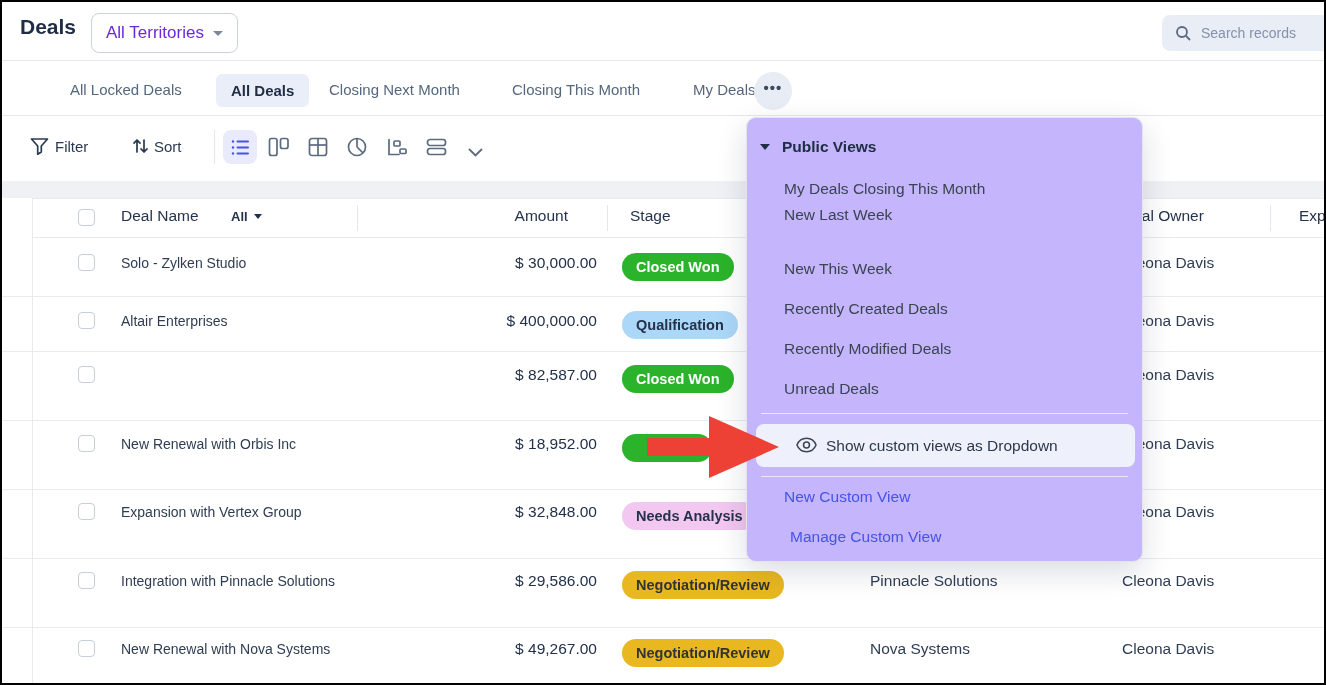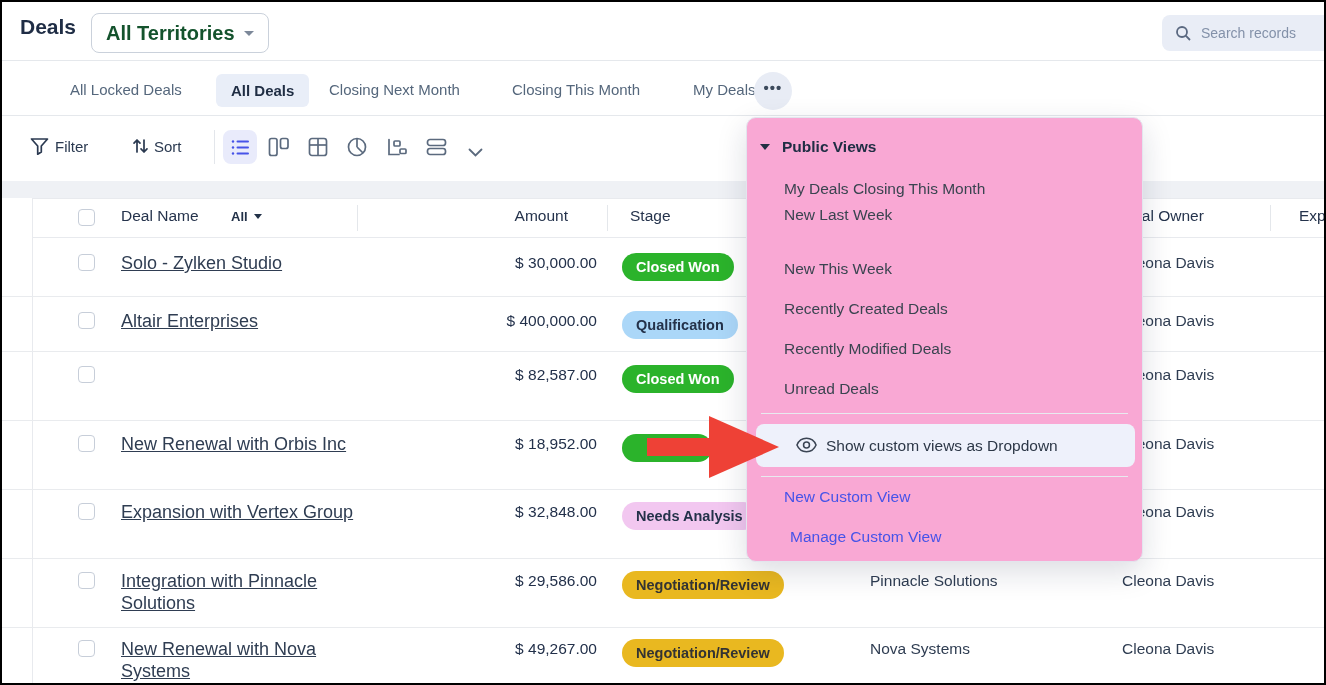--- a/index.html
+++ b/index.html
@@ -6,21 +6,21 @@
   .screen{
     position:relative;width:1326px;height:685px;background:#fff;
     border:2px solid #000;box-sizing:border-box;overflow:hidden;
     font-family:"Liberation Sans", sans-serif;color:#24324b;
   }
   .abs{position:absolute;}
   
   .page-title{left:18px;top:13px;font-size:21px;font-weight:700;color:#1f2d45;}
   .terr-btn{left:89px;top:11px;height:38px;padding:0 14px;border:1px solid #cad1db;border-radius:8px;
     display:flex;align-items:center;gap:9px;background:#fff;cursor:pointer;}
-  .terr-btn span{font-size:20px;font-weight:700;color:#14532d;}
+  .terr-btn span{font-size:17px;font-weight:400;color:#6d28d9;}
   .caret{width:0;height:0;border-left:5px solid transparent;border-right:5px solid transparent;border-top:5px solid #7c8899;}
   .search{left:1160px;top:13px;width:190px;height:36px;border-radius:8px;background:#e9edf6;
     display:flex;align-items:center;gap:9px;padding-left:13px;box-sizing:border-box;}
   .search .ph{font-size:14px;color:#8391a9;}
   .hline{height:1px;background:#e5e8ec;left:0;right:0;}
   
   .tab{top:79px;font-size:15px;color:#55677c;cursor:pointer;white-space:nowrap;margin-left:40px;}
   .tab.active{top:72px;height:33px;line-height:33px;padding:0 15px;border-radius:6px;background:#e9eef8;
     color:#1f2d43;font-weight:700;}
   .more-btn{left:752px;top:70px;width:38px;height:38px;border-radius:50%;background:#e8ecf5;
@@ -32,28 +32,28 @@
   .icon{color:#5b6a7e;}
   .icon-pill{left:221px;top:128px;width:34px;height:34px;border-radius:8px;background:#e9ebfb;
     display:flex;align-items:center;justify-content:center;}
   .grayband{left:0;right:0;top:179px;height:17px;background:#eff1f5;}
   
   .tbl-vline{width:1px;background:#e4e7eb;}
   .th{font-size:15.5px;color:#25334c;}
   .cb{width:17px;height:17px;border:1.5px solid #c7ced9;border-radius:4px;background:#fff;box-sizing:border-box;display:block;}
   .row{left:0;right:0;border-bottom:1px solid #e9ebee;background:transparent;position:absolute;}
   .row .cb{position:absolute;left:76px;top:var(--p);}
-  .row .name{position:absolute;left:119px;top:calc(var(--p) - 2px);width:235px;font-size:18px;color:#2f3d52;line-height:22px;cursor:pointer;text-decoration:underline;}
+  .row .name{position:absolute;left:119px;top:calc(var(--p) - 2px);width:235px;font-size:14px;color:#2f3d52;line-height:22px;cursor:pointer;}
   .row .amt{position:absolute;left:420px;top:calc(var(--p) - 2px);width:175px;text-align:right;font-size:15.5px;color:#22304a;line-height:22px;}
   .row .badge{position:absolute;left:620px;top:calc(var(--p) - 1px);height:28px;line-height:28px;border-radius:14px;
     padding:0 14px;min-width:90px;box-sizing:border-box;text-align:center;font-size:14.5px;font-weight:600;}
   .row .acct{position:absolute;left:868px;top:calc(var(--p) - 2px);font-size:15.5px;color:#2f3d52;line-height:22px;}
   .row .owner{position:absolute;left:1120px;top:calc(var(--p) - 2px);font-size:15.5px;color:#2f3d52;line-height:22px;}
   
-  .panel{left:744px;top:115px;width:397px;height:445px;background:#f9a8d4;border:1px solid #e3e5ee;border-radius:10px;
+  .panel{left:744px;top:115px;width:397px;height:445px;background:#c4b5fd;border:1px solid #e3e5ee;border-radius:10px;
     box-sizing:border-box;box-shadow:0 10px 30px rgba(20,30,60,.15);z-index:5;}
   .panel .hdr{position:absolute;left:35px;top:20px;font-size:15.5px;font-weight:700;color:#202e44;}
   .panel .hdr-caret{position:absolute;left:13px;top:26px;width:0;height:0;
     border-left:5px solid transparent;border-right:5px solid transparent;border-top:6px solid #222f43;}
   .menu-item{position:absolute;left:37px;font-size:15.5px;color:#3a4450;cursor:pointer;white-space:nowrap;}
   .panel .div{position:absolute;left:14px;right:14px;height:1px;background:#e8eaef;}
   .hl-item{position:absolute;left:9px;top:306px;width:379px;height:43px;border-radius:8px;background:#eef1fb;cursor:pointer;}
   .hl-item .lbl{position:absolute;left:70px;top:0;line-height:43px;font-size:15.5px;color:#2c3747;white-space:nowrap;}
   .hl-item .eye{position:absolute;left:40px;top:13px;color:#3b4554;}
   .plink{position:absolute;left:37px;font-size:15.5px;cursor:pointer;white-space:nowrap;}

